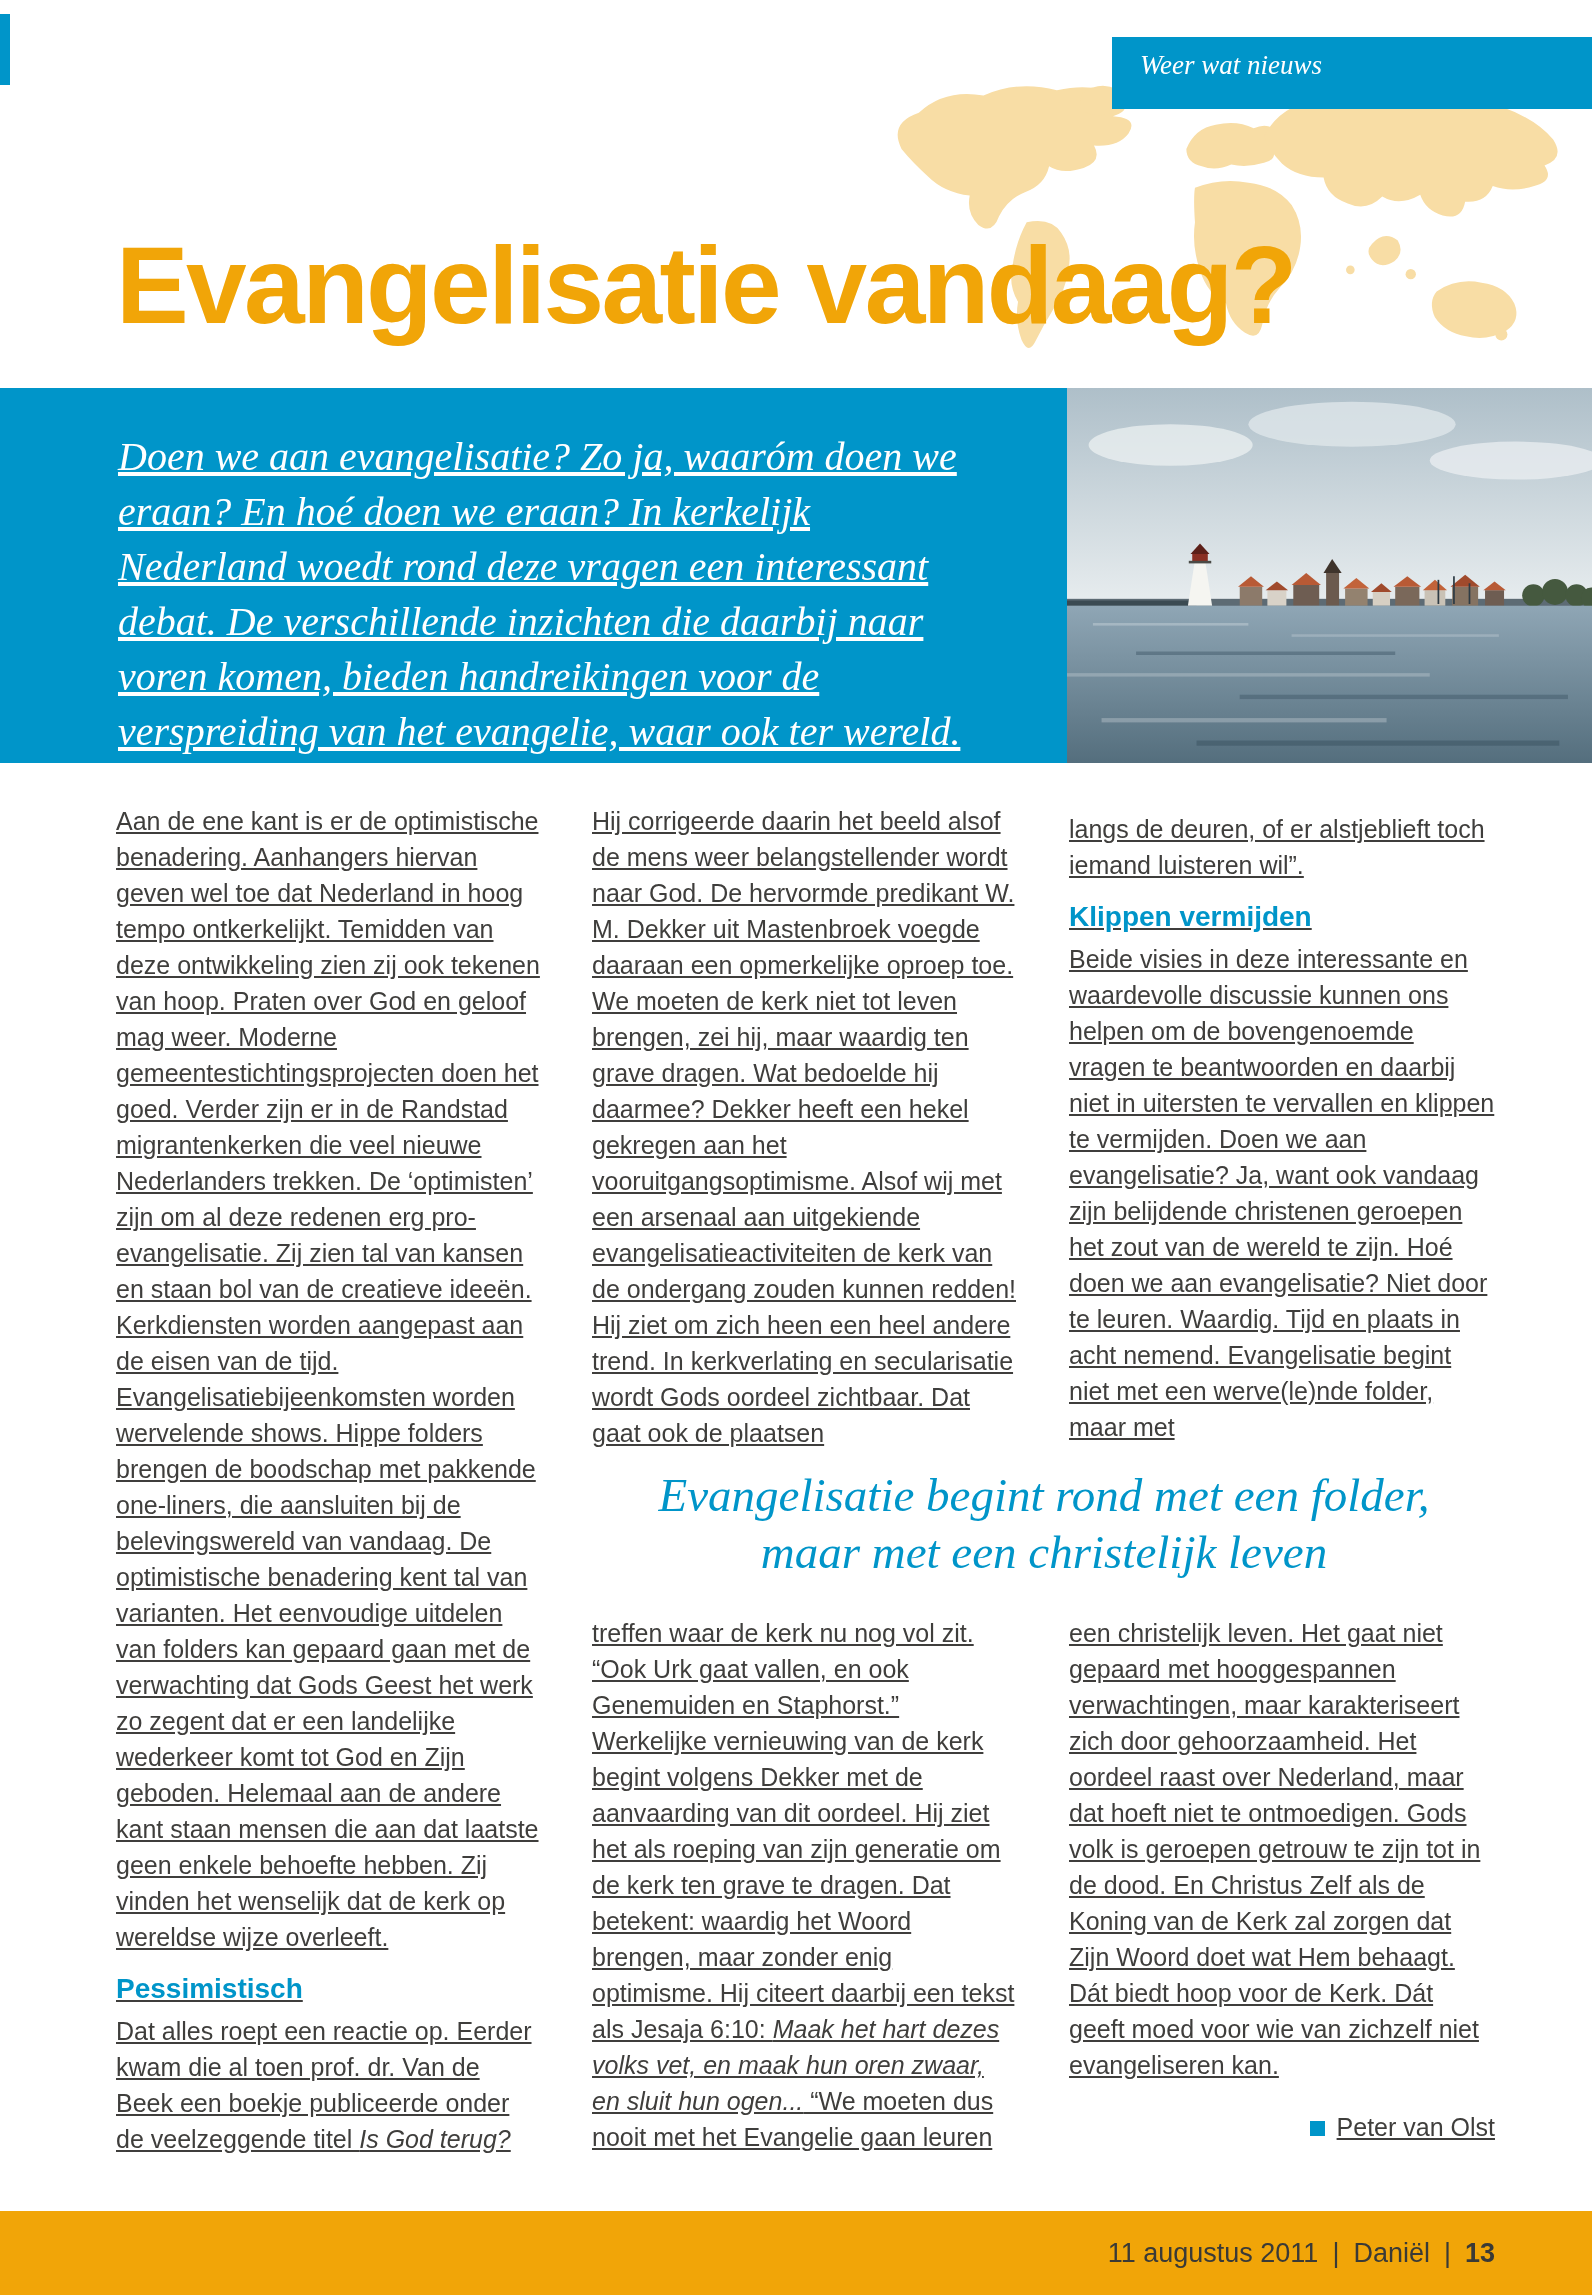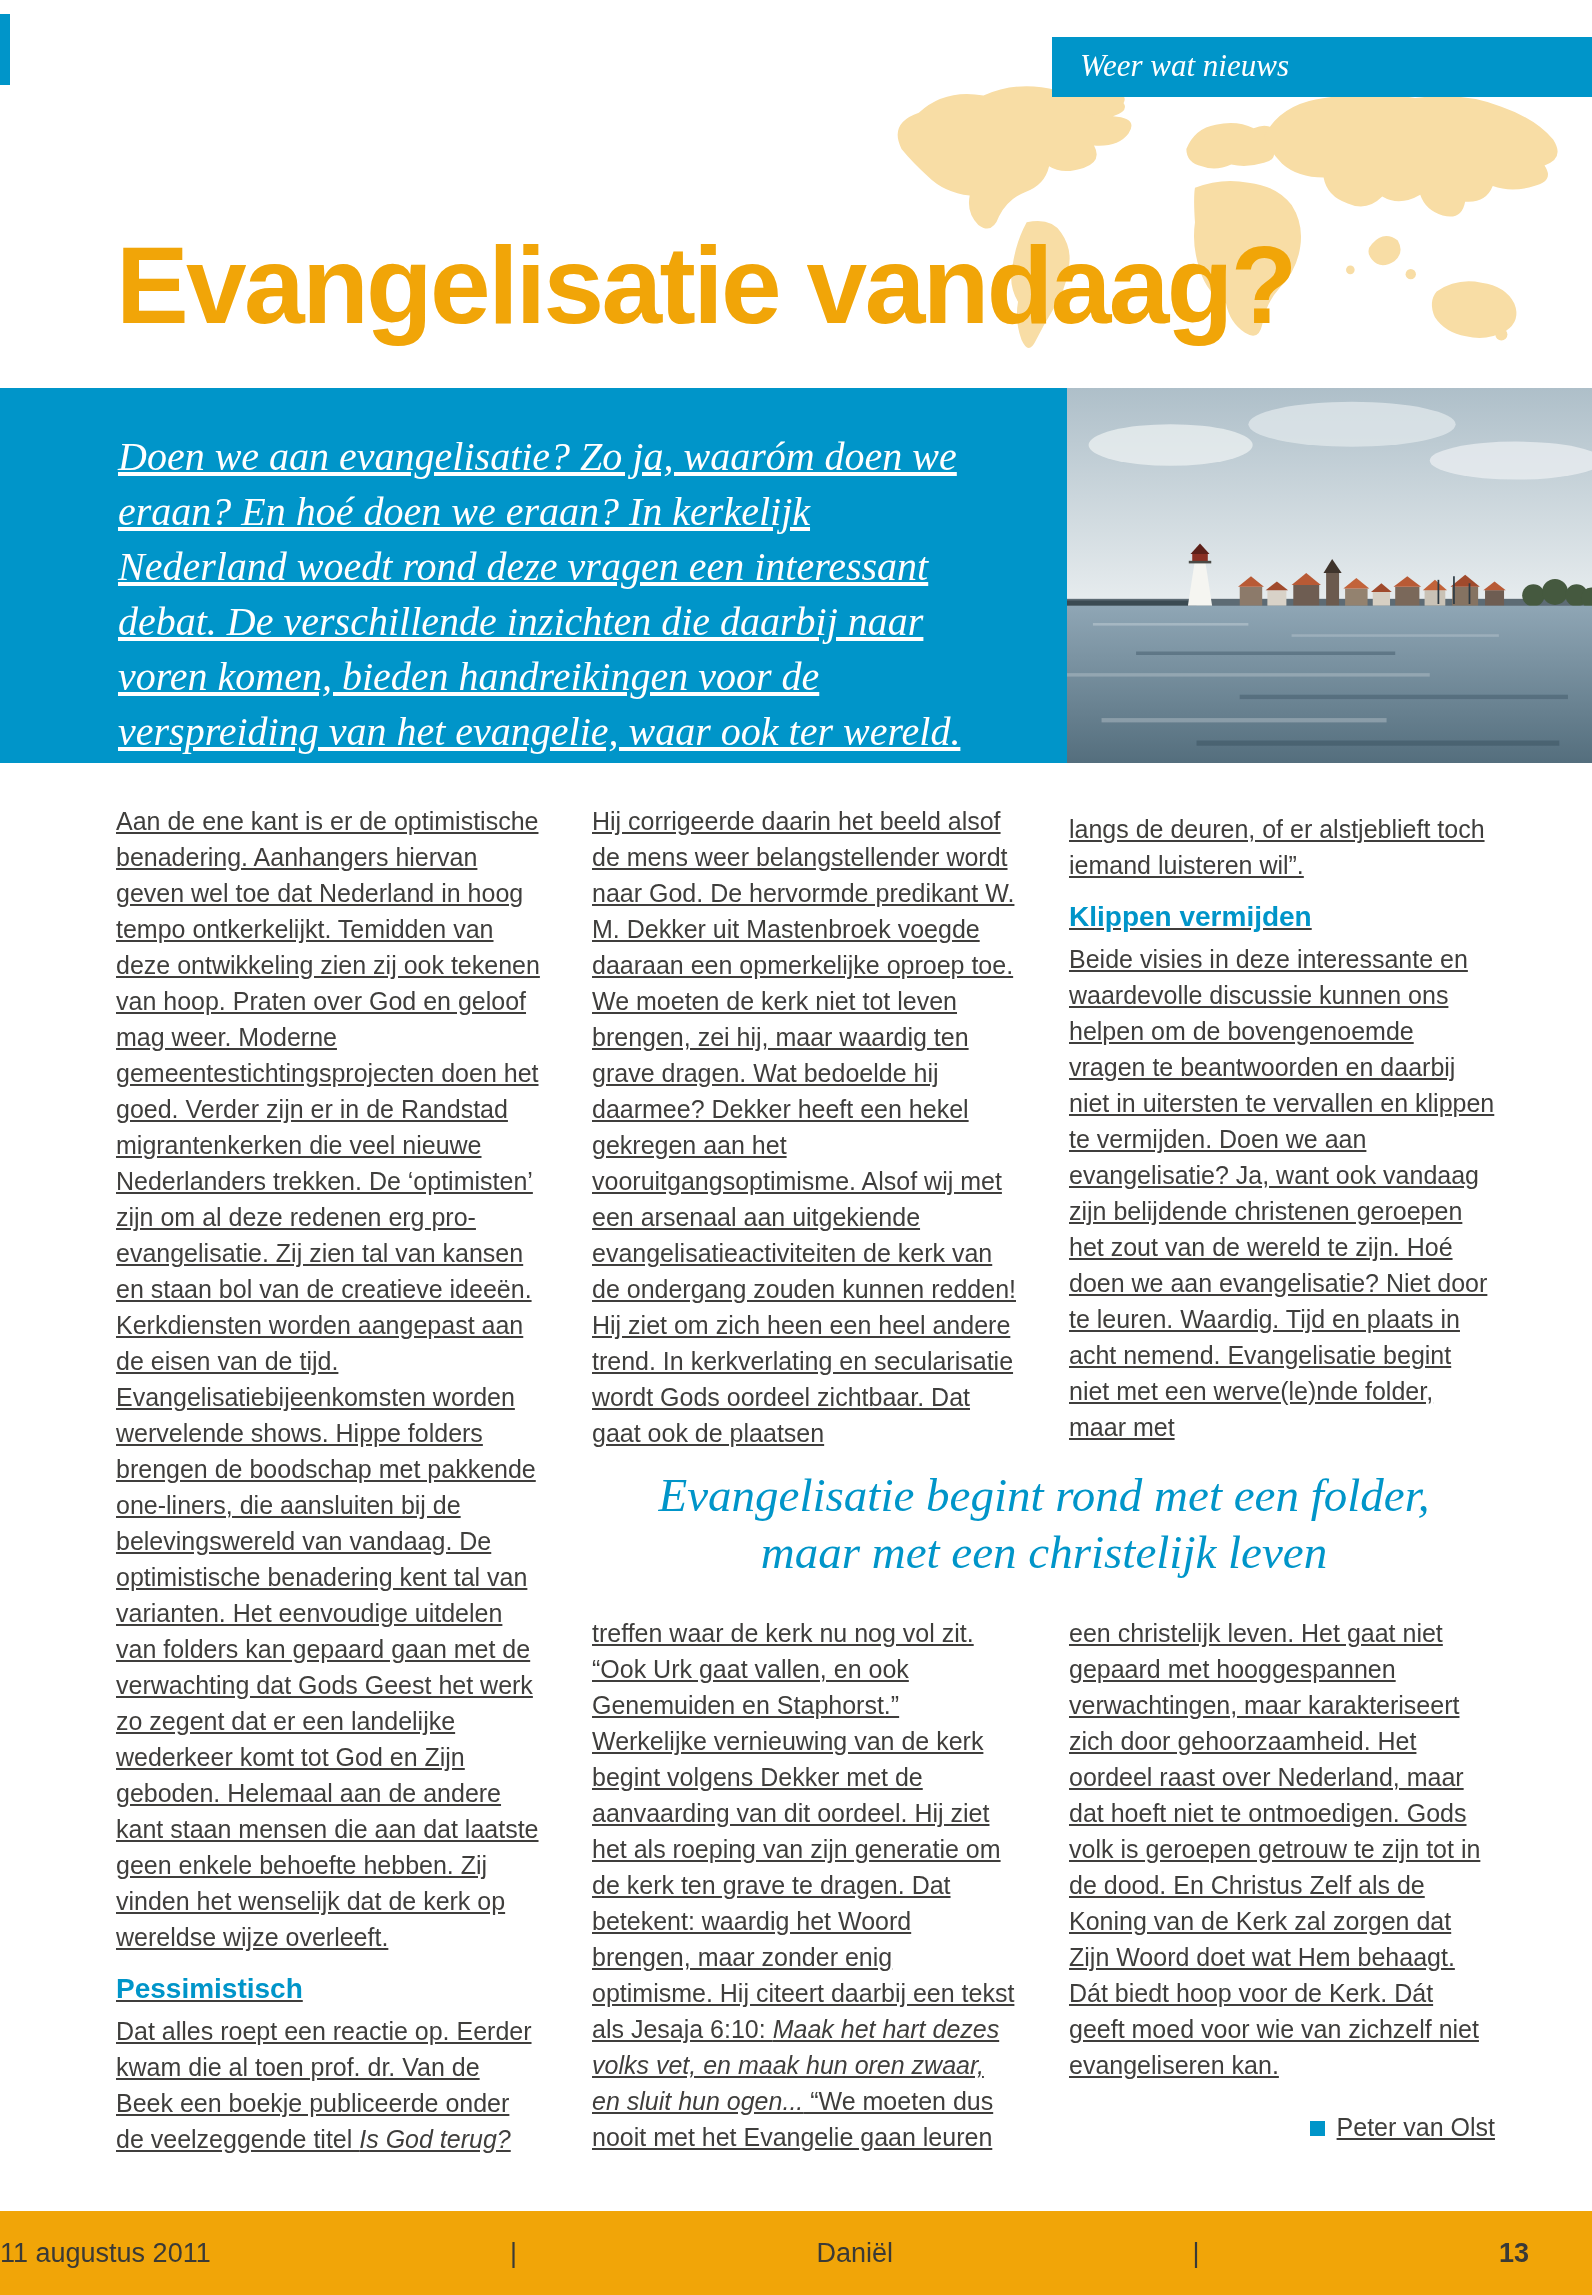--- a/index.html
+++ b/index.html
@@ -16,25 +16,25 @@
   }
   .left-sliver {
     position:absolute; left:0; top:14px; width:10.4px; height:71px;
     background:var(--accent-cyan,#0095c9); z-index:5;
   }
   .map {
     position:absolute; left:867px; top:67px; width:725px; height:328px;
     z-index:1;
   }
   .banner {
-    position:absolute; left:1052px; right:0; top:37px; height:60px;
+    position:absolute; left:1112px; right:0; top:37px; height:72px;
     background:var(--accent-cyan,#0095c9);
     color:#ffffff;
     font-family:"Liberation Serif", serif; font-style:italic;
-    font-size:31px; line-height:57px;
+    font-size:27px; line-height:57px;
     padding-left:28px;
     z-index:4;
   }
   .headline {
     position:absolute; left:116px; top:231px;
     font-size:109px; font-weight:bold; line-height:1;
     letter-spacing:-2.6px; white-space:nowrap;
     color:var(--accent-orange,#f1a508);
     z-index:3;
   }
@@ -82,22 +82,22 @@
     color:var(--body-text,#3f3e3c);
   }
   .author-square {
     display:inline-block; width:14.7px; height:14.7px;
     background:var(--accent-cyan,#0095c9);
     margin-right:12px;
   }
   .footer {
     position:absolute; left:0; top:2211px; width:1592px; height:85px;
     background:var(--accent-orange,#f1a508);
-    display:flex; align-items:center; justify-content:space-between;
-    padding-right:63px;
+    display:flex; align-items:center; justify-content:flex-end;
+    padding-right:97px;
     font-size:27px; color:#3a3a37;
     z-index:3;
   }
   .footer .sep { margin:0 14px; color:#3a3a37; }
   .footer .page-num { font-weight:bold; }
   em { font-style:italic; }
 </style>
 </head>
 <body>
 

